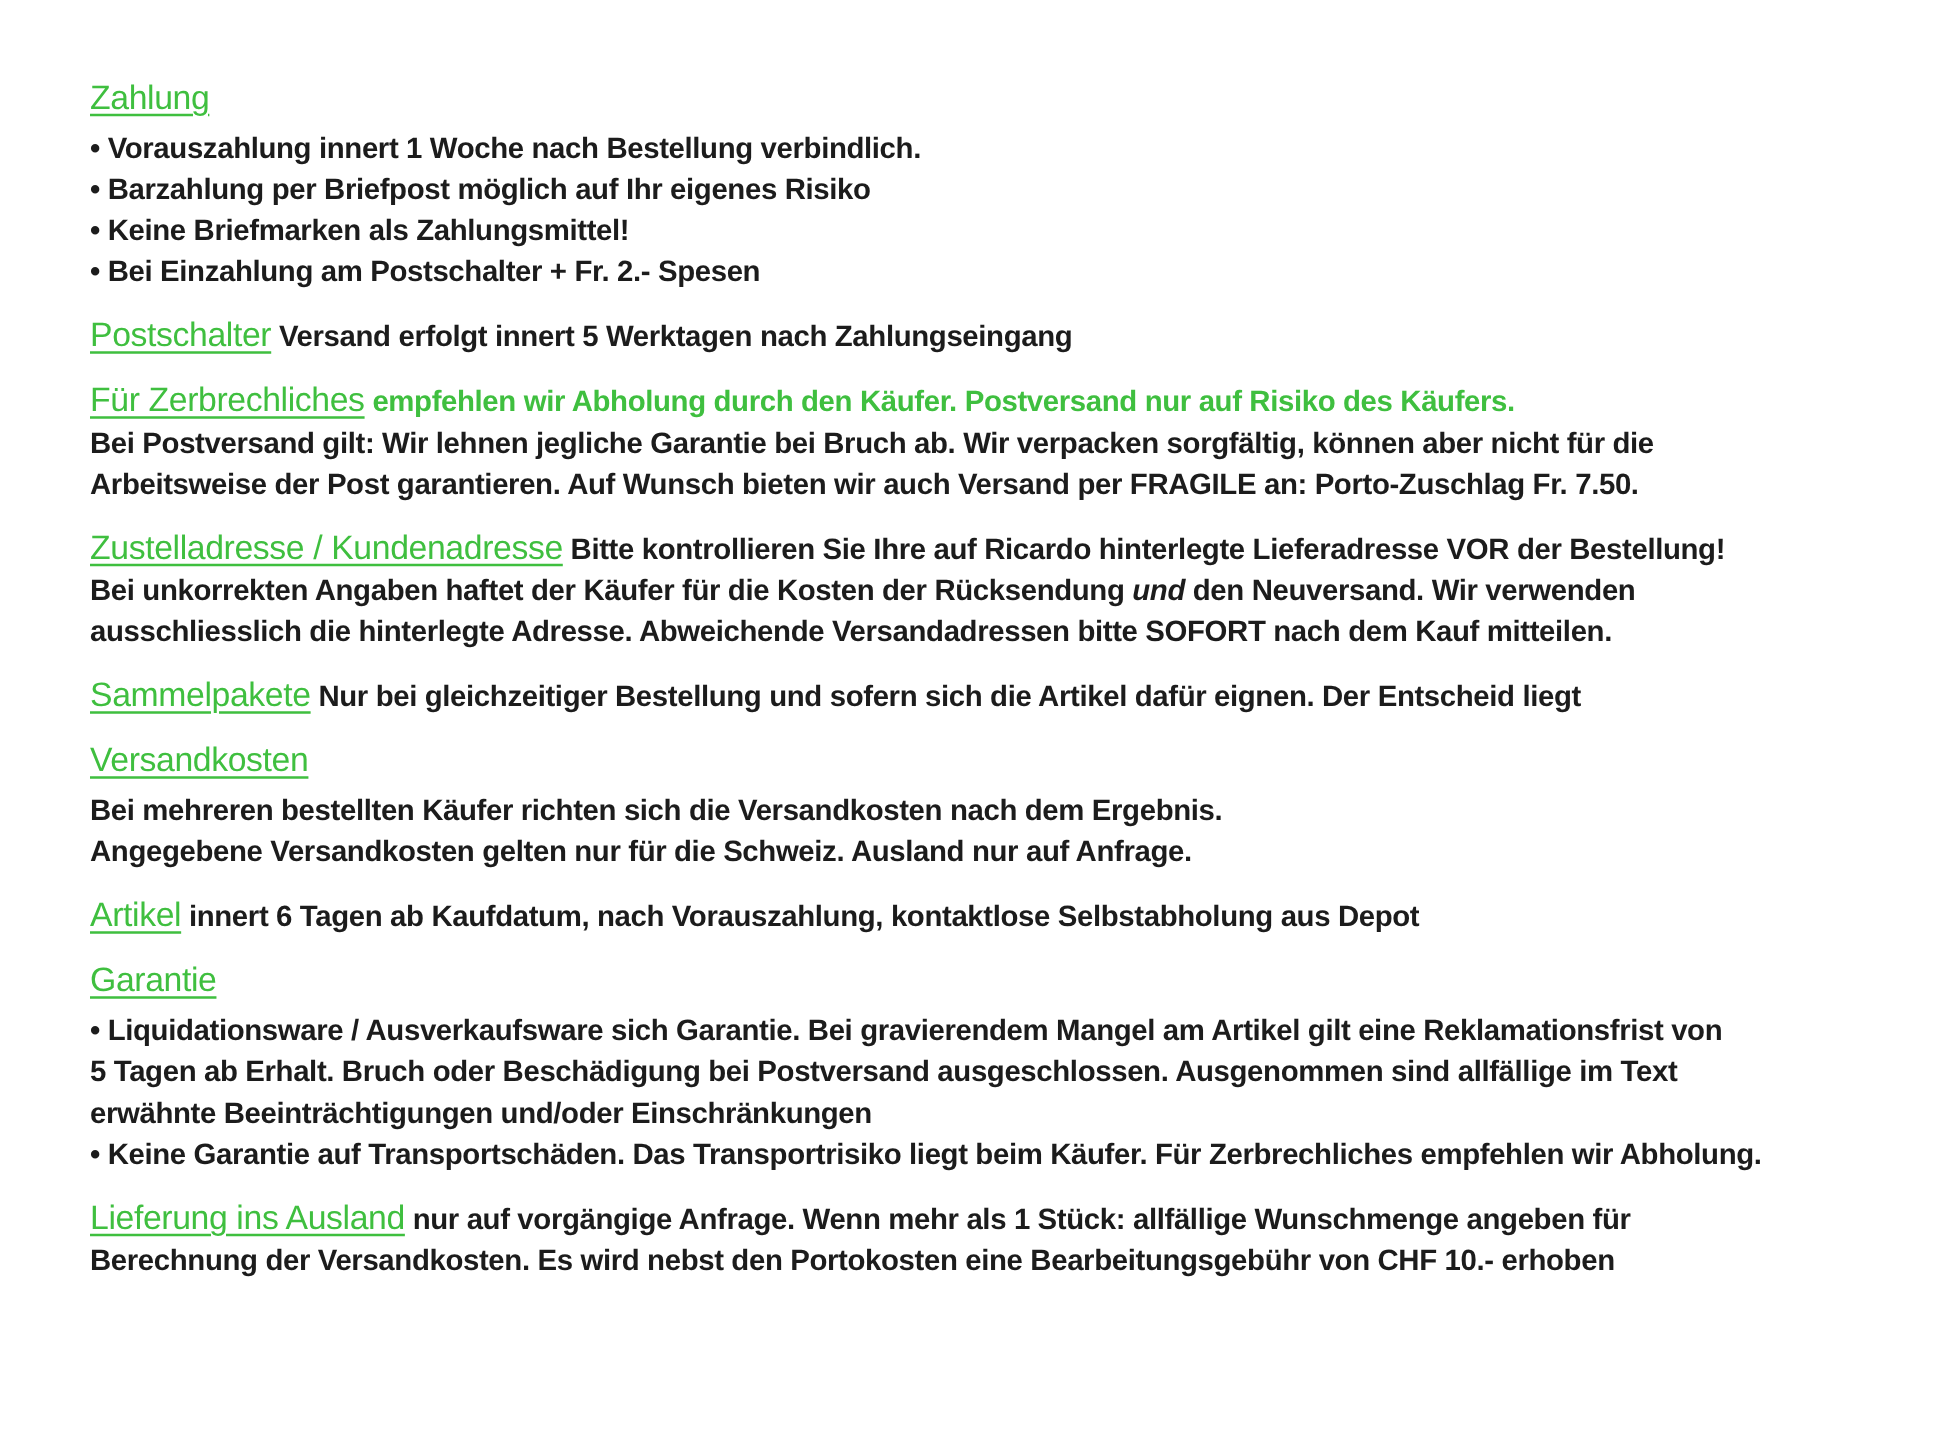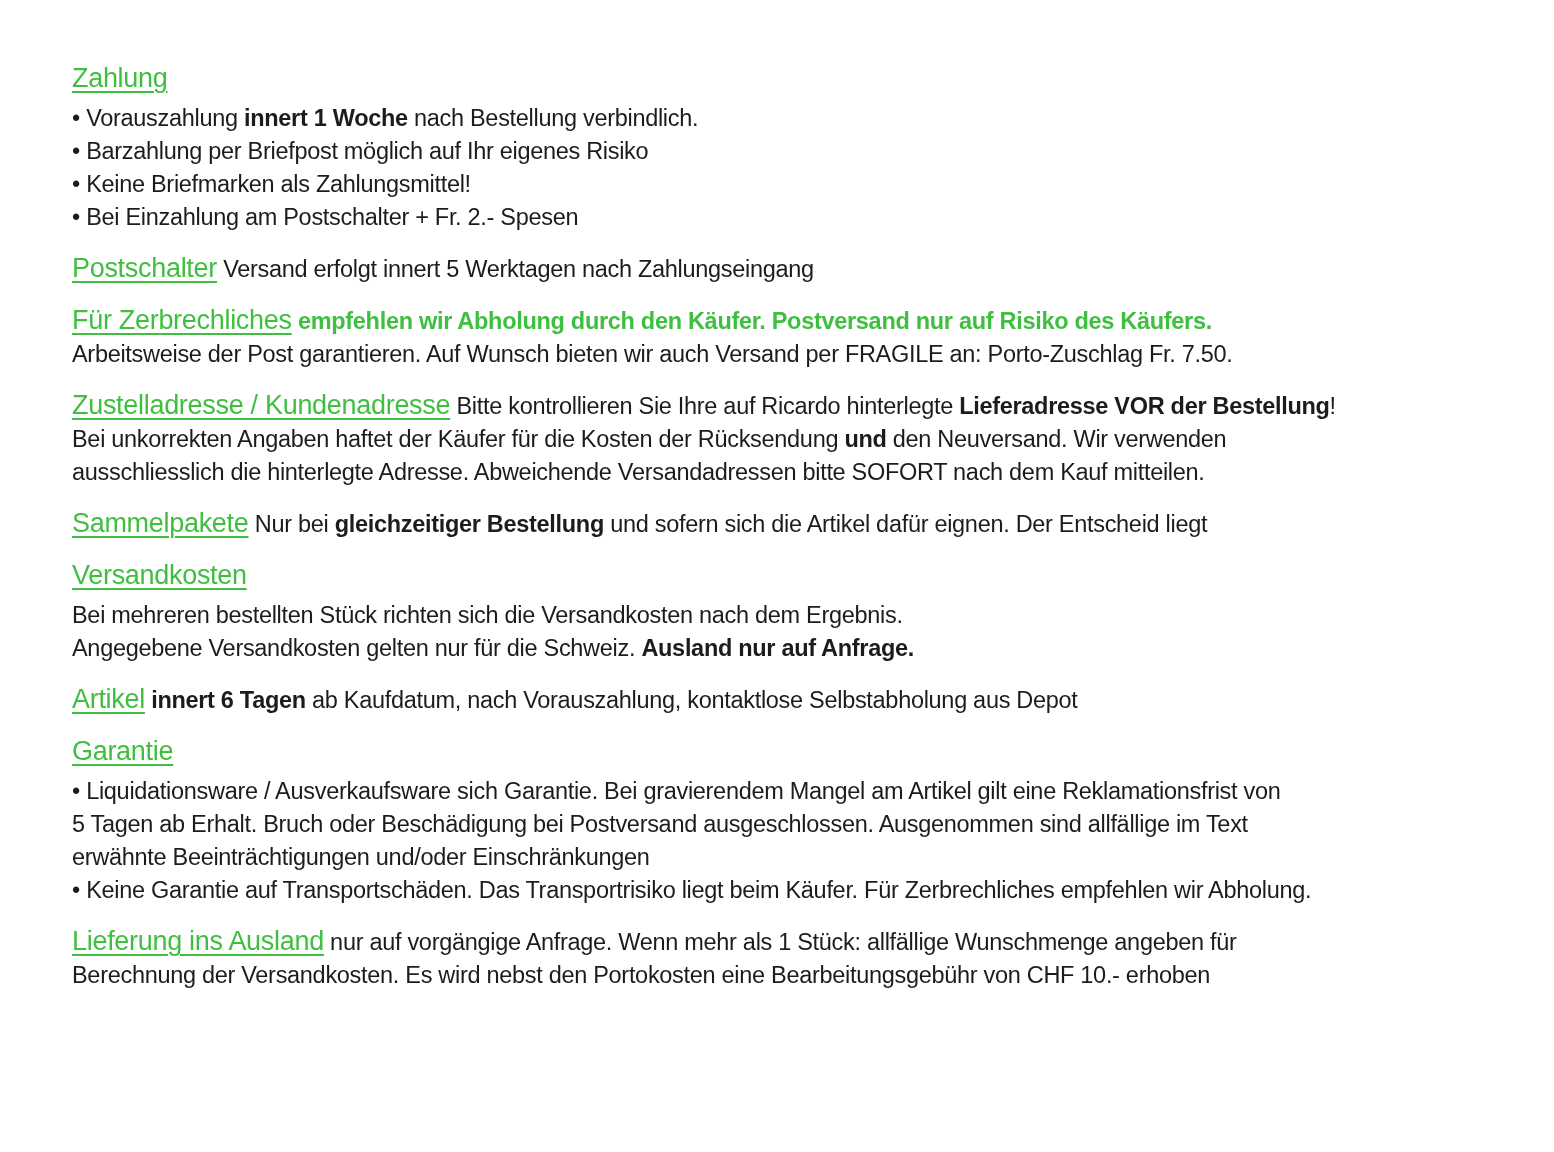--- a/index.html
+++ b/index.html
@@ -42,57 +42,58 @@
     text-decoration: underline;
     text-decoration-thickness: 2px;
     text-underline-offset: 4px;
   }
   .s-gb {
     color: var(--green);
     font-weight: bold;
     margin-top: 10px;
   }
   .s-b { font-weight: bold; }
-  .s-bi { font-weight: bold; }
-  .s-r { font-weight: normal; }
+  .s-bi { font-weight: bold; font-style: italic; }
+  .s-r { font-weight: bold; }
 </style>
 </head>
 <body>
 
 <main class="page">
   <div id="doc-root">
       <p class="para heading">
         <span class="line"><span class="run s-h">Zahlung</span></span>
       </p>
       <p class="para body">
         <span class="line"><span class="run s-r">• Vorauszahlung </span><span class="run s-b">innert 1 Woche</span><span class="run s-r"> nach Bestellung verbindlich.</span></span>
         <span class="line"><span class="run s-r">• Barzahlung per Briefpost möglich auf Ihr eigenes Risiko</span></span>
         <span class="line"><span class="run s-r">• Keine Briefmarken als Zahlungsmittel!</span></span>
         <span class="line"><span class="run s-r">• Bei Einzahlung am Postschalter + Fr. 2.- Spesen</span></span>
       </p>
       <p class="para body">
         <span class="line"><span class="run s-h">Postschalter</span><span class="run s-r"> Versand erfolgt innert 5 Werktagen nach Zahlungseingang</span></span>
       </p>
       <p class="para body">
         <span class="line"><span class="run s-h">Für Zerbrechliches</span><span class="run s-gb"> empfehlen wir Abholung durch den Käufer. Postversand nur auf Risiko des Käufers.</span></span>
+        <span class="line"><span class="run s-r">Bei Postversand gilt: Wir lehnen jegliche Garantie bei Bruch ab. Wir verpacken sorgfältig, können aber nicht für die</span></span>
         <span class="line"><span class="run s-r">Arbeitsweise der Post garantieren. Auf Wunsch bieten wir auch Versand per FRAGILE an: Porto-Zuschlag Fr. 7.50.</span></span>
       </p>
       <p class="para body">
         <span class="line"><span class="run s-h">Zustelladresse / Kundenadresse</span><span class="run s-r"> Bitte kontrollieren Sie Ihre auf Ricardo hinterlegte </span><span class="run s-b">Lieferadresse VOR der Bestellung</span><span class="run s-r">!</span></span>
         <span class="line"><span class="run s-r">Bei unkorrekten Angaben haftet der Käufer für die Kosten der Rücksendung </span><span class="run s-bi">und</span><span class="run s-r"> den Neuversand. Wir verwenden</span></span>
         <span class="line"><span class="run s-r">ausschliesslich die hinterlegte Adresse. Abweichende Versandadressen bitte SOFORT nach dem Kauf mitteilen.</span></span>
       </p>
       <p class="para body">
         <span class="line"><span class="run s-h">Sammelpakete</span><span class="run s-r"> Nur bei </span><span class="run s-b">gleichzeitiger Bestellung</span><span class="run s-r"> und sofern sich die Artikel dafür eignen. Der Entscheid liegt</span></span>
       </p>
       <p class="para heading">
         <span class="line"><span class="run s-h">Versandkosten</span></span>
       </p>
       <p class="para body">
-        <span class="line"><span class="run s-r">Bei mehreren bestellten Stück richten sich die Versandkosten nach dem Ergebnis.</span></span>
+        <span class="line"><span class="run s-r">Bei mehreren bestellten Käufer richten sich die Versandkosten nach dem Ergebnis.</span></span>
         <span class="line"><span class="run s-r">Angegebene Versandkosten gelten nur für die Schweiz. </span><span class="run s-b">Ausland nur auf Anfrage.</span></span>
       </p>
       <p class="para body">
         <span class="line"><span class="run s-h">Artikel</span><span class="run s-r"> </span><span class="run s-b">innert 6 Tagen</span><span class="run s-r"> ab Kaufdatum, nach Vorauszahlung, kontaktlose Selbstabholung aus Depot</span></span>
       </p>
       <p class="para heading">
         <span class="line"><span class="run s-h">Garantie</span></span>
       </p>
       <p class="para body">
         <span class="line"><span class="run s-r">• Liquidationsware / Ausverkaufsware sich Garantie. Bei gravierendem Mangel am Artikel gilt eine Reklamationsfrist von</span></span>

